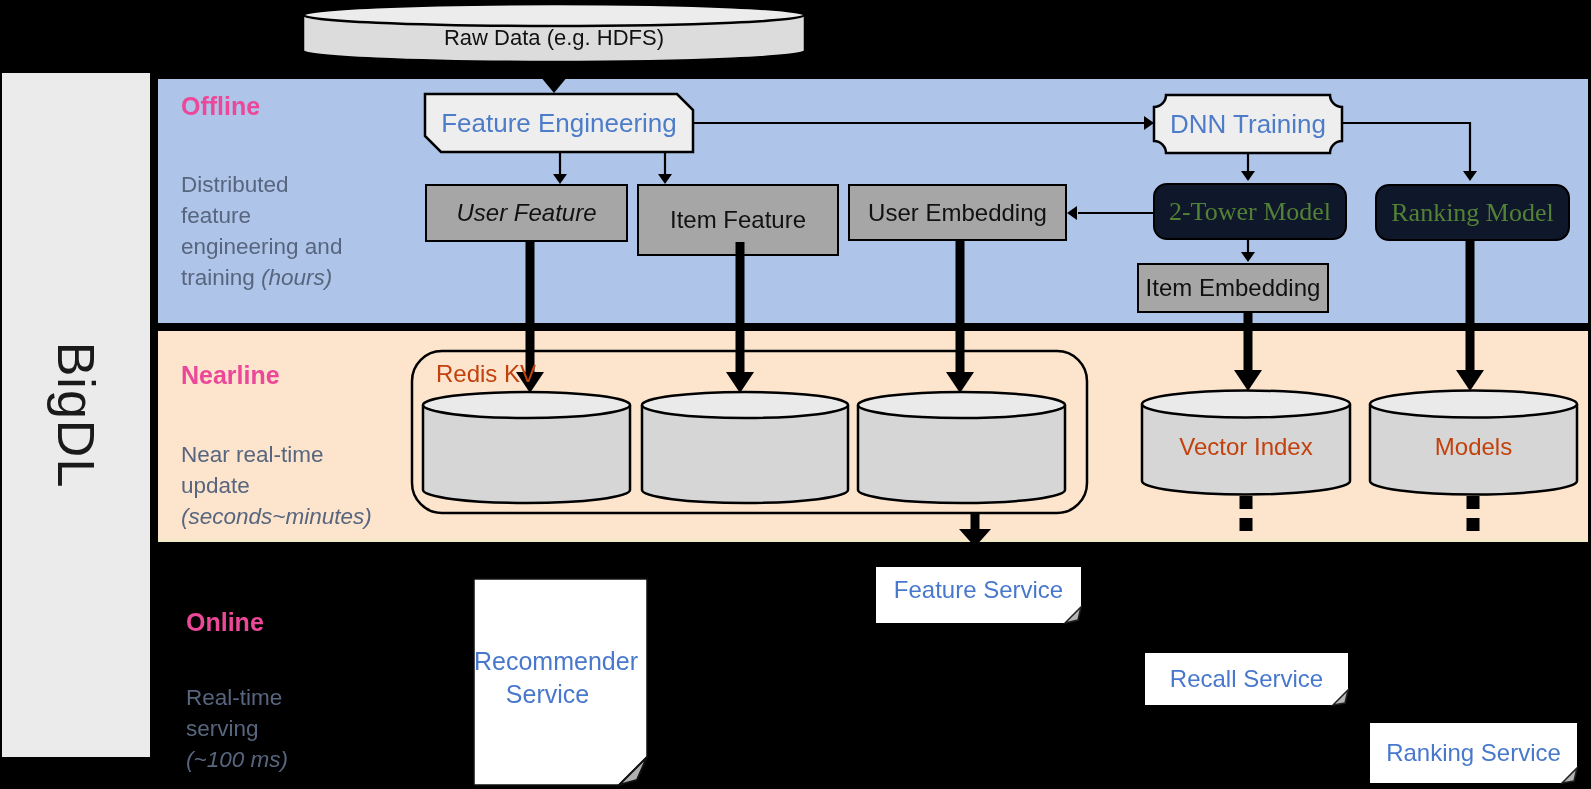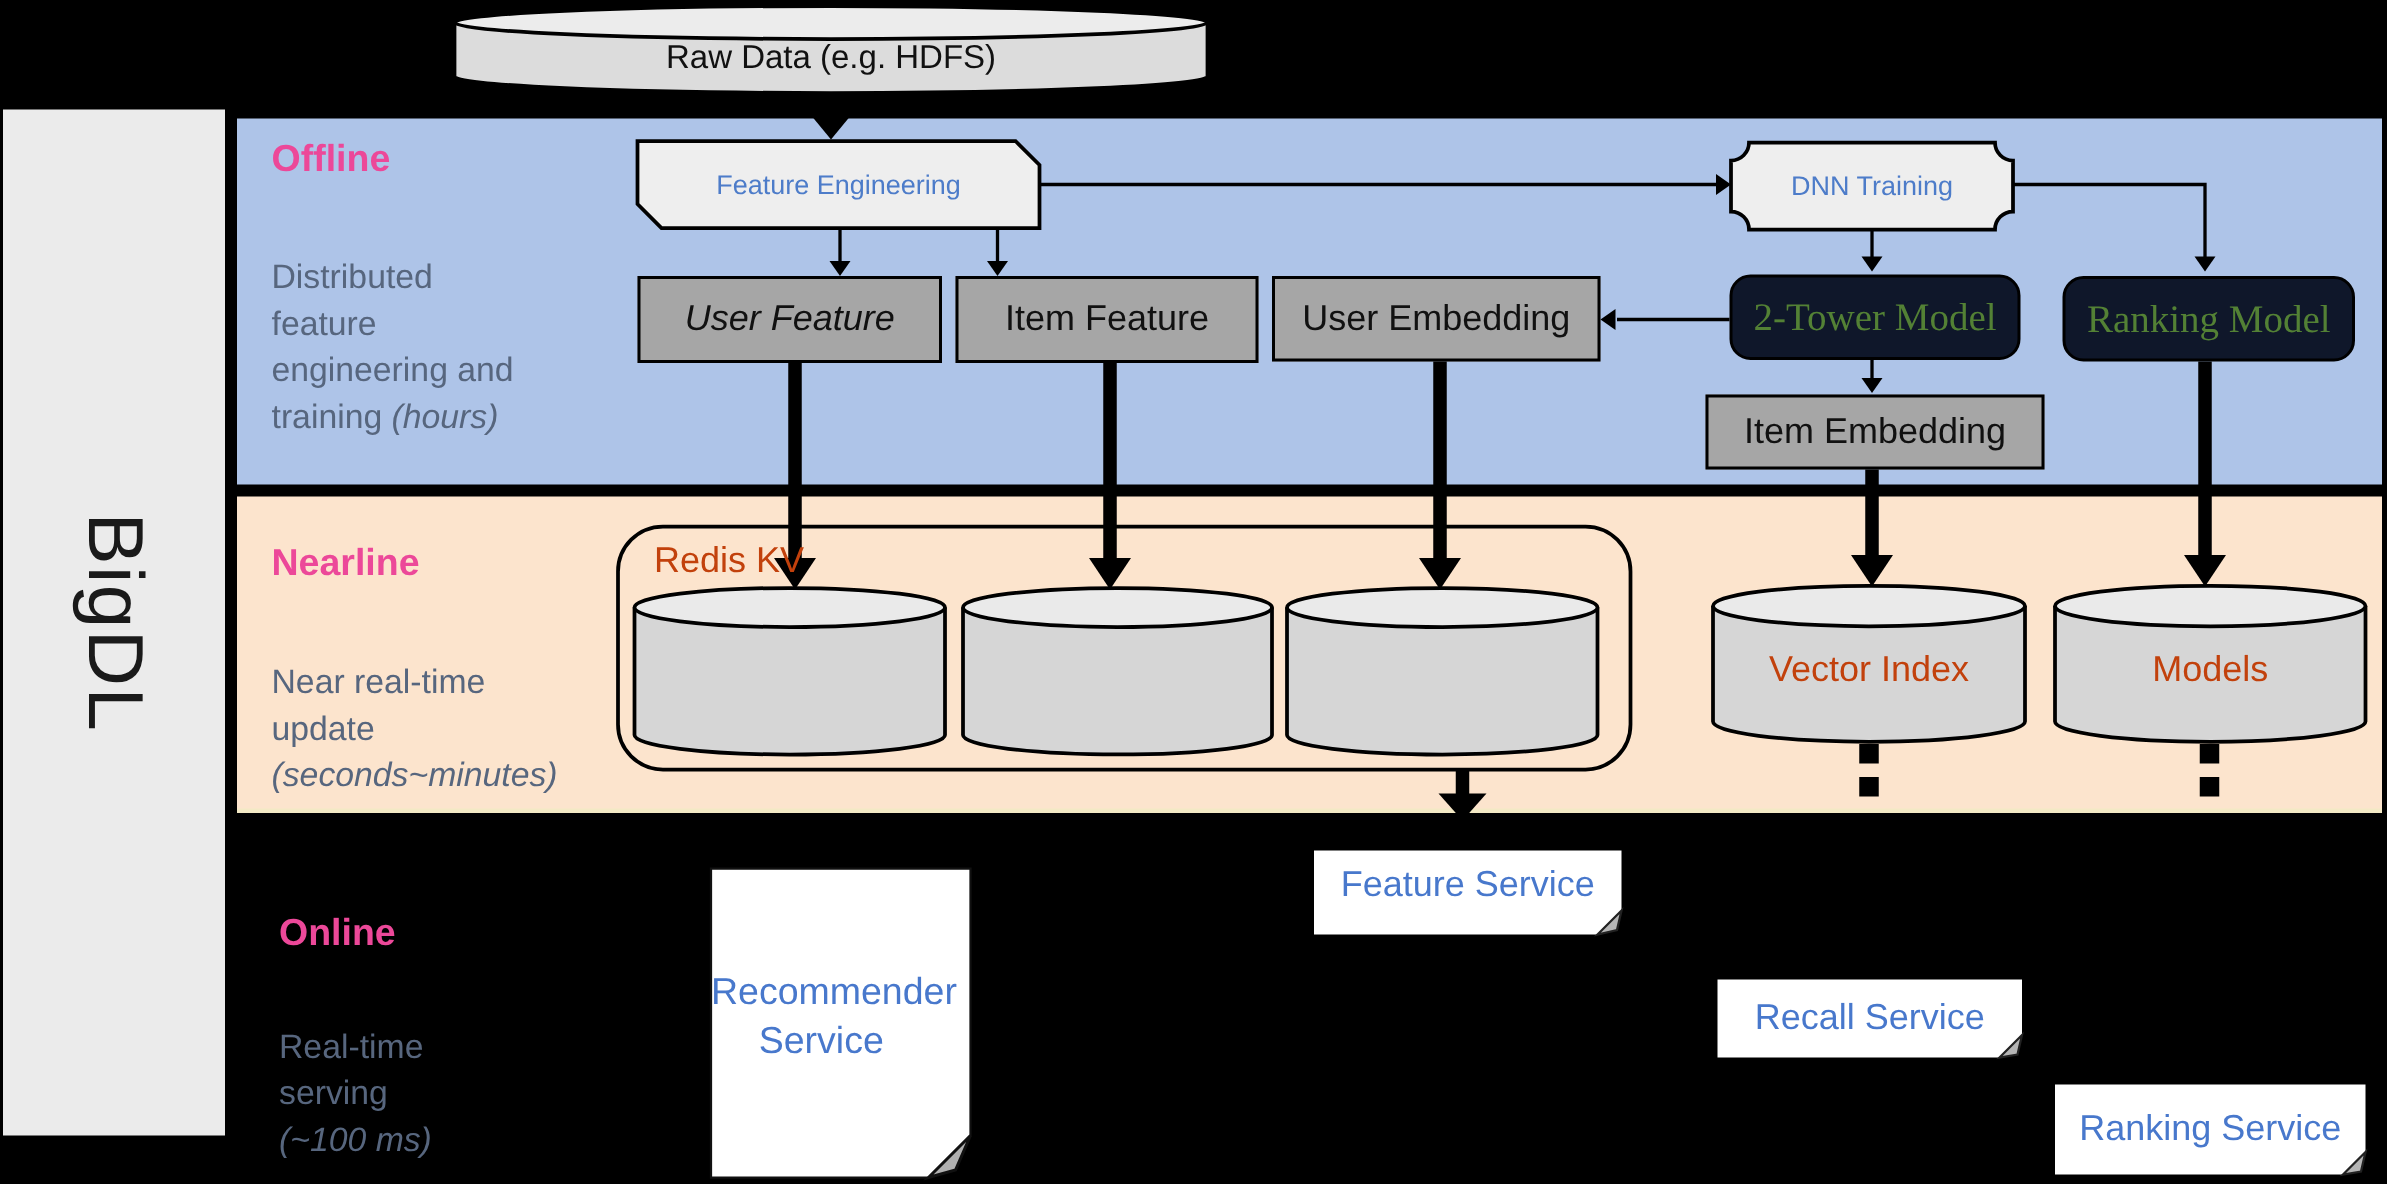--- a/index.html
+++ b/index.html
@@ -13,46 +13,46 @@
   #sidebar span{transform:rotate(90deg);font-size:52px;color:#1a1a1a;letter-spacing:1px;white-space:nowrap;}
   svg.layer{position:absolute;left:0;top:0;z-index:3;}
   .lbl{position:absolute;z-index:4;}
   .band-title{font-size:25px;font-weight:600;color:#ec4899;}
   .band-desc{font-size:22.5px;line-height:31px;color:#57667e;white-space:pre-line;}
   .band-desc .it{font-style:italic;}
   .gray-box{position:absolute;z-index:2;background:#a6a6a6;border:2.5px solid #000;box-sizing:border-box;
             display:flex;align-items:center;justify-content:center;font-size:24px;color:#111;}
   .soft-box{position:absolute;z-index:2;background:#0f172a;border:2.5px solid #000;border-radius:14px;box-sizing:border-box;
             display:flex;align-items:center;justify-content:center;font-size:26px;font-family:Liberation Serif, serif;}
-  .shape-lbl{position:absolute;z-index:4;display:flex;align-items:center;justify-content:center;font-size:18px;}
+  .shape-lbl{position:absolute;z-index:4;display:flex;align-items:center;justify-content:center;font-size:26px;}
   .blue-t{color:#4d7cc9;} .green-t{color:#538135;} .brown-t{color:#c2410c;} .svc-t{color:#4878cc;}
   .ctr{text-align:center;}
 </style>
 </head>
 <body>
 
 <div id="stage">
 
   <div class="band" id="band-offline"></div>
   <div class="band" id="band-nearline"></div>
 
   <div id="sidebar">
     <span>BigDL</span>
   </div>
 
   <div class="gray-box" style="left:425px;top:184px;width:203px;height:58px;font-style:italic;">
     <span>User Feature</span>
     </div>
-  <div class="gray-box" style="left:637px;top:184px;width:202px;height:58px;">
+  <div class="gray-box" style="left:637px;top:184px;width:202px;height:72px;">
     <span>Item Feature</span>
     </div>
   <div class="gray-box" style="left:848px;top:184px;width:219px;height:57px;">
     <span>User Embedding</span>
     </div>
-  <div class="gray-box" style="left:1137px;top:263px;width:226px;height:50px;">
+  <div class="gray-box" style="left:1137px;top:263px;width:192px;height:50px;">
     <span>Item Embedding</span>
     </div>
 
   <div class="soft-box" style="left:1153px;top:183px;width:194px;height:57px;">
     <span class="green-t">2-Tower Model</span>
     </div>
   <div class="soft-box" style="left:1375px;top:184px;width:195px;height:57px;">
     <span class="green-t">Ranking Model</span>
     </div>
 

